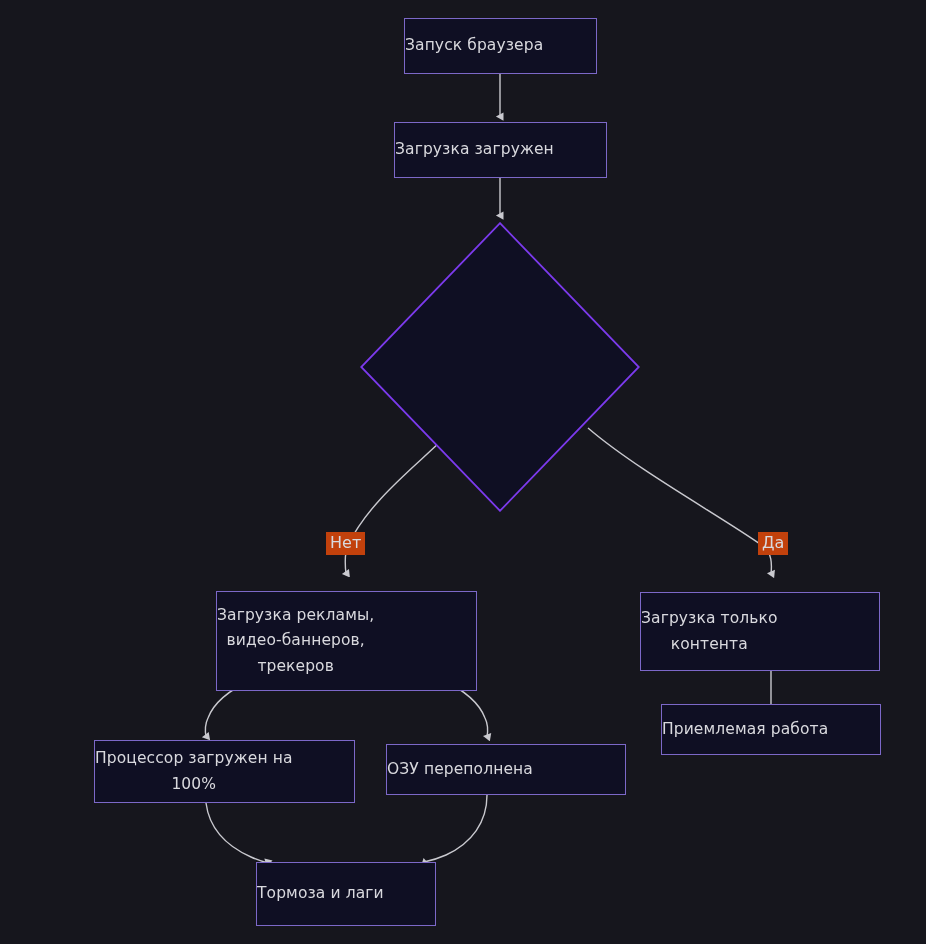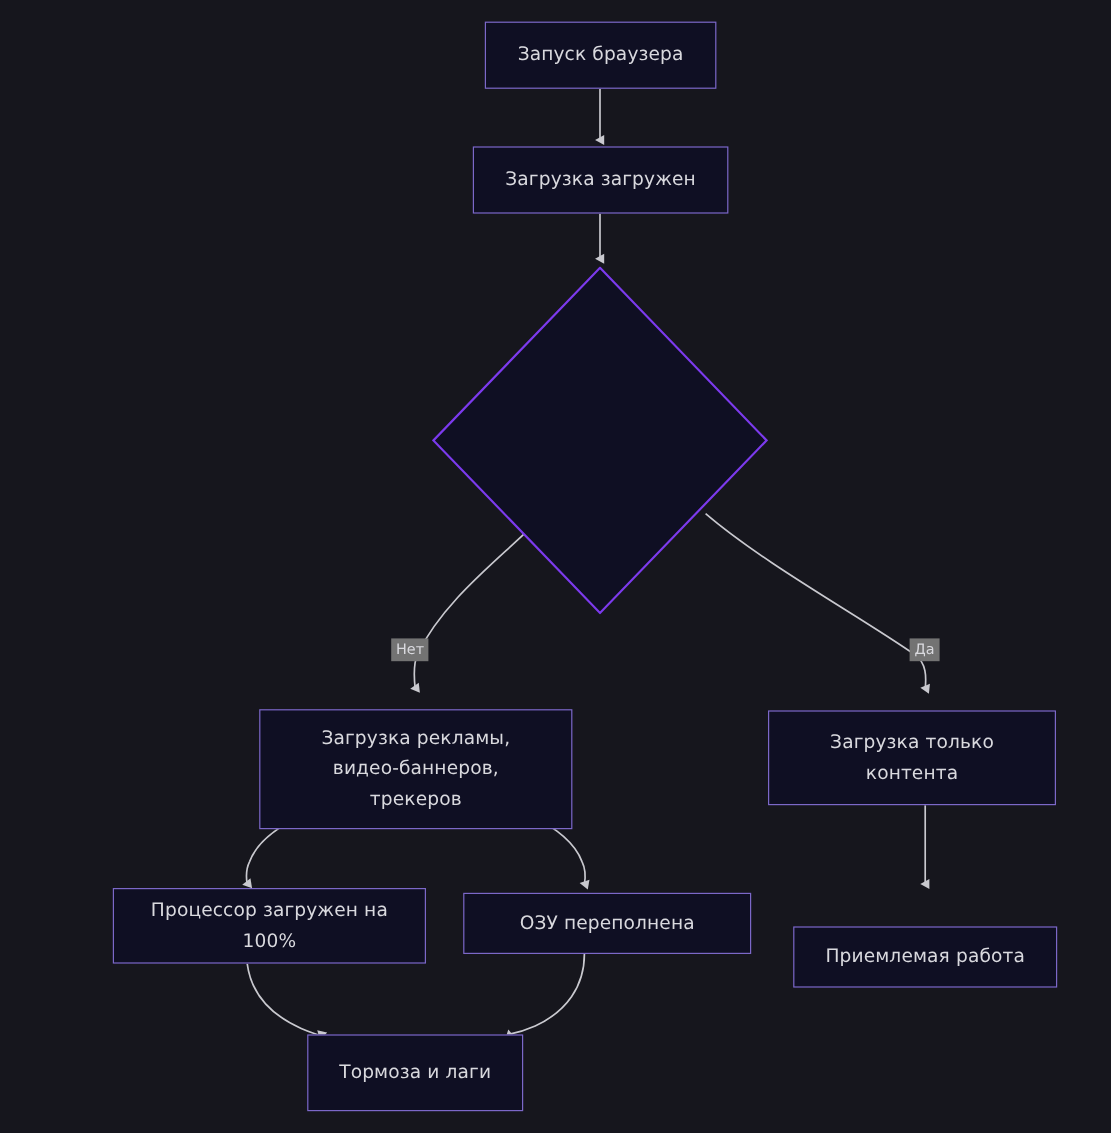--- a/index.html
+++ b/index.html
@@ -21,21 +21,21 @@
     inset: 0;
     width: 926px;
     height: 944px;
     pointer-events: none;
   }
   .node {
     position: absolute;
     box-sizing: border-box;
     display: flex;
     align-items: center;
-    justify-content: center;
+    justify-content: flex-start;
     text-align: center;
     color: #d9d9de;
     font-size: 15.5px;
     line-height: 1.62;
     letter-spacing: 0.1px;
     white-space: pre-line;
     background: #0f0f23;
     border: 1.5px solid #7c68c8;
     z-index: 2;
   }
@@ -51,23 +51,23 @@
     height: 100%;
   }
   .diamond-label {
     position: relative;
     z-index: 1;
     padding: 0 10px;
   }
   .edge-label {
     position: absolute;
     color: #d9d9de;
-    font-size: 12px;
+    font-size: 16px;
     line-height: 1;
-    background: #737373;
+    background: #c2410c;
     padding: 3px 4px 4px 4px;
     z-index: 3;
     white-space: nowrap;
   }
 </style>
 </head>
 <body>
 
 <div id="canvas">
 
@@ -117,21 +117,21 @@
 
   <div class="node" style="left:76px; top:740px; width:261px; height:63px;margin-left:18px;">
     <span>Процессор загружен на
 100%</span>
   </div>
 
   <div class="node" style="left:386px; top:744px; width:240px; height:51px;">
     <span>ОЗУ переполнена</span>
   </div>
 
-  <div class="node" style="left:661px; top:772px; width:220px; height:51px;">
+  <div class="node" style="left:661px; top:704px; width:220px; height:51px;">
     <span>Приемлемая работа</span>
   </div>
 
   <div class="node" style="left:256px; top:862px; width:180px; height:64px;">
     <span>Тормоза и лаги</span>
   </div>
 
   <div class="edge-label" style="left:326px; top:532px;">Нет</div>
 
   <div class="edge-label" style="left:758px; top:532px;">Да</div>

